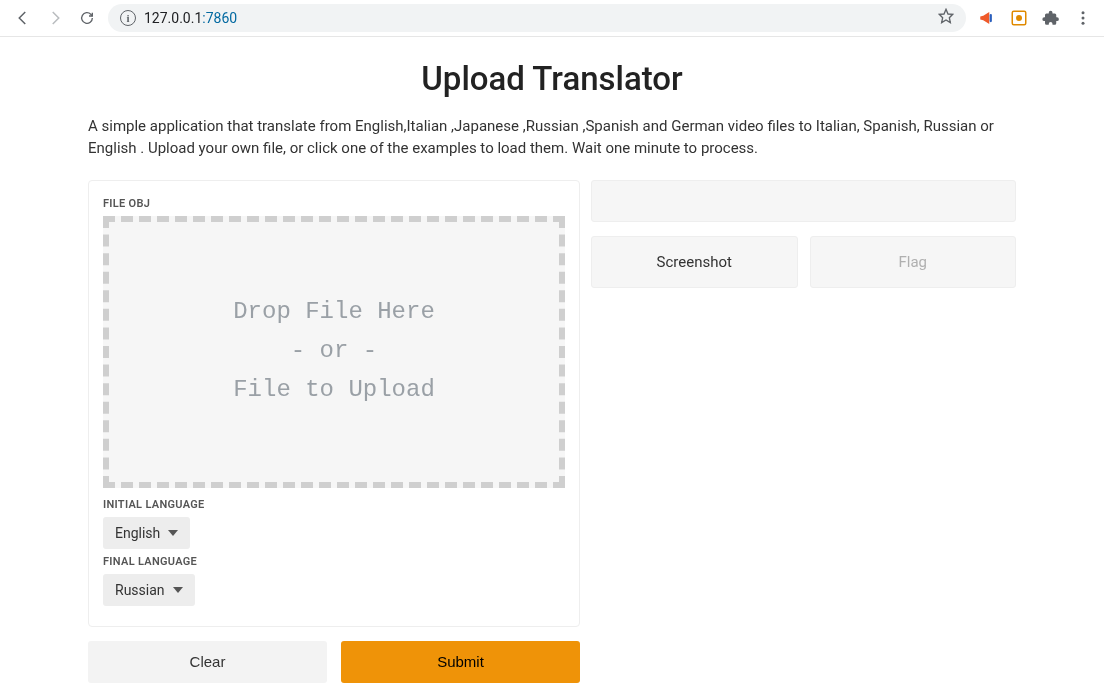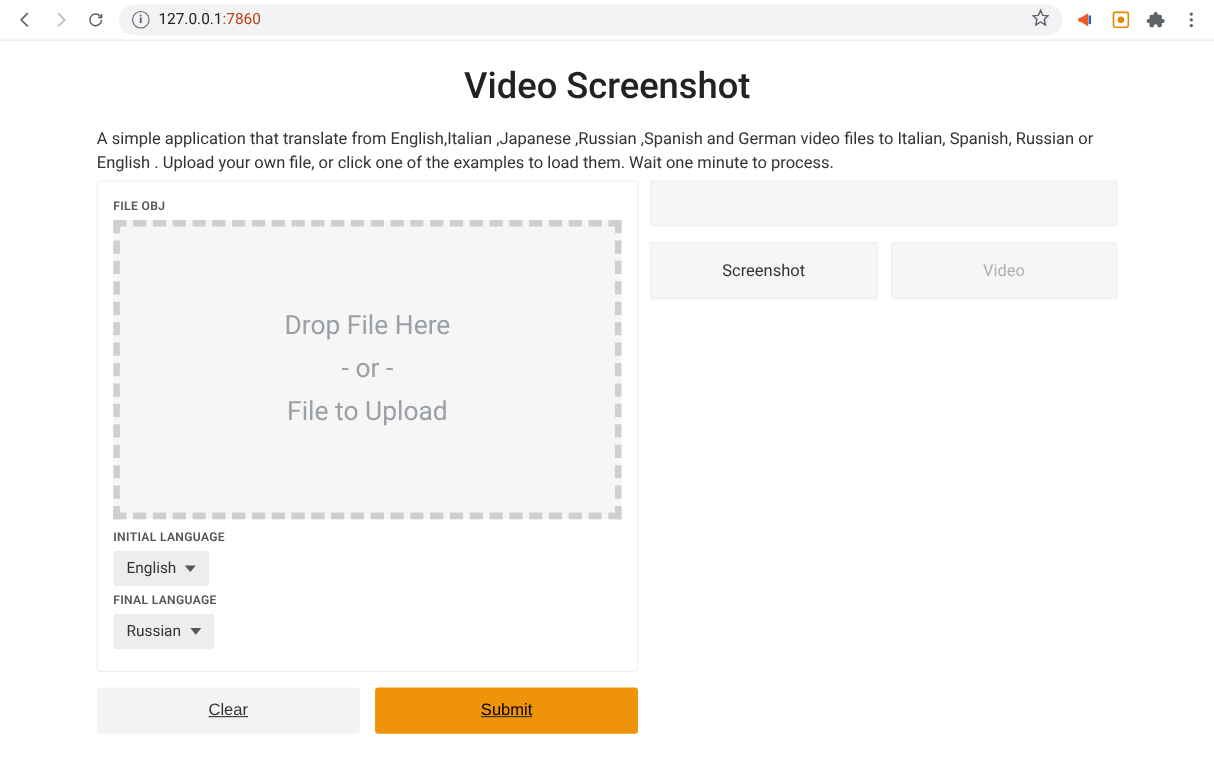--- a/index.html
+++ b/index.html
@@ -38,38 +38,39 @@
       align-items:center;
       padding: 0 12px;
       gap: 8px;
     }
     .info-icon {
       width:16px;height:16px;border:1.5px solid #5f6368;border-radius:50%;
       display:flex;align-items:center;justify-content:center;
       font-size:11px; font-weight:600; color:#5f6368; font-family: Georgia, serif;
     }
     .url { font-size:14px; color:#202124; }
-    .url .port { color:#c2410c; }
+    .url .port { color:#0369a1; }
     .right-icons { display:flex; align-items:center; gap:14px; padding-right:4px;}
     .right-icons .ic { width:18px;height:18px; display:flex;align-items:center;justify-content:center;}
 
     
     .page { padding: 22px 0 0 0; }
     .title {
       text-align:center;
       font-size: 33px;
       font-weight: 500;
       color:#222;
       margin-bottom: 18px;
     }
     .description {
       padding: 0 88px;
       font-size: 15px;
       color:#333;
       line-height: 1.45;
+      margin-bottom: 16px;
     }
 
     .columns {
       display:flex;
       gap: 11px;
       padding: 4px 88px;
     }
     .col-left { flex: 0 0 492px; }
     .col-right { flex: 1; }
 
@@ -96,41 +97,40 @@
       display:flex;
       flex-direction:column;
       align-items:center;
       justify-content:center;
       color:#9aa0a6;
       font-size: 24px;
       font-weight: 400;
       gap: 4px;
       margin-bottom: 10px;
     }
-    .dropzone .dz-line { line-height:1.45; }
+    .dropzone .dz-line { line-height:1.45;font-family:Liberation Mono, monospace; }
 
     .select {
       display:inline-flex;
       align-items:center;
       gap:8px;
       background:#ededed;
       border-radius:3px;
       padding: 8px 12px;
       font-size:14px;
       color:#333;
       cursor:pointer;
       margin-bottom: 6px;
     }
     .select svg { width:10px;height:10px; fill:#555; }
 
     .action-row {
       display:flex;
       gap: 14px;
       margin-top: 14px;
-      text-decoration: underline;
     }
     .btn {
       flex:1;
       height:42px;
       border:none;
       border-radius:3px;
       font-size:15px;
       cursor:pointer;
       display:flex;align-items:center;justify-content:center;
     }
@@ -218,21 +218,21 @@
       <svg viewBox="0 0 24 24" width="18" height="18" fill="#5f6368">
           <circle cx="12" cy="5" r="2"></circle>
           <circle cx="12" cy="12" r="2"></circle>
           <circle cx="12" cy="19" r="2"></circle>
         </svg>
     </div>
   </div>
 </div>
 
 <div class="page">
-  <h1 class="title">Video Screenshot</h1>
+  <h1 class="title">Upload Translator</h1>
   <p class="description">A simple application that translate from English,Italian ,Japanese ,Russian ,Spanish and German video files to Italian, Spanish, Russian or English . Upload your own file, or click one of the examples to load them. Wait one minute to process.</p>
 
   <div class="columns">
 
     <div class="col-left">
       <div class="panel-left">
         <div class="section-label">FILE OBJ</div>
 
         <div class="dropzone">
           <div class="dz-line">Drop File Here</div>
@@ -260,17 +260,17 @@
       <div class="action-row">
         <button class="btn btn-clear">Clear</button>
         <button class="btn btn-submit">Submit</button>
       </div>
     </div>
 
     <div class="col-right">
       <div class="out-box"></div>
       <div class="right-btn-row">
         <div class="rbtn screenshot">Screenshot</div>
-        <div class="rbtn flag">Video</div>
+        <div class="rbtn flag">Flag</div>
       </div>
     </div>
   </div>
 </div>
 
 </body></html>

